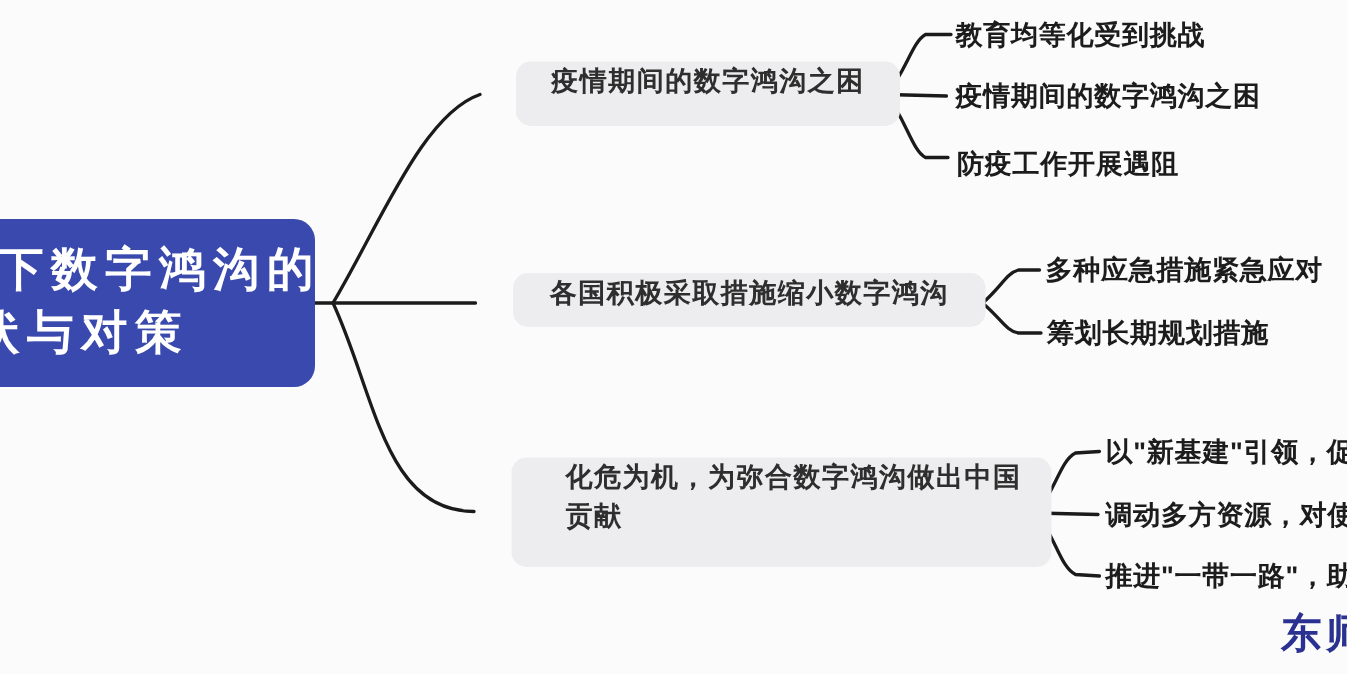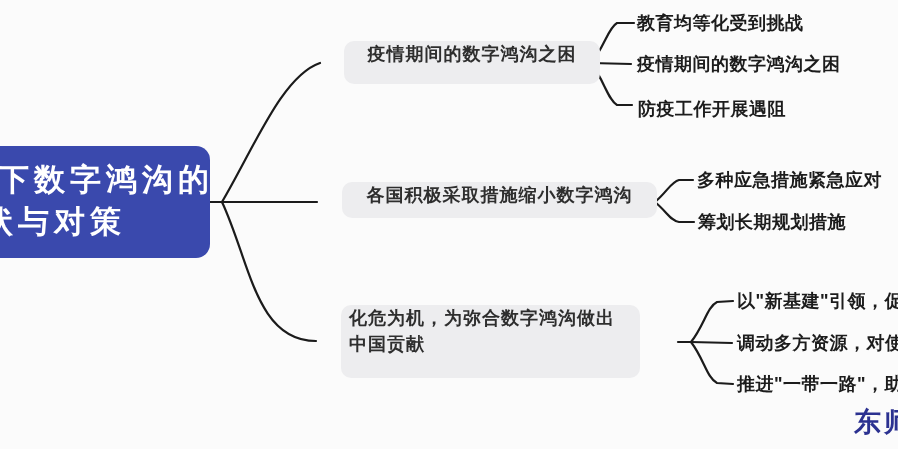--- a/index.html
+++ b/index.html
@@ -25,22 +25,22 @@
   .root-line.l2{left:-18px;top:204px;}
 
   .node{
     position:absolute;background:var(--node-bg,#ededef);border-radius:10px;
     display:flex;align-items:flex-start;justify-content:center;
     color:var(--text-dark,#2e2e2e);font-weight:bold;font-size:18px;
     letter-spacing:1px;line-height:26px;margin-left:24px;
   }
   .node.n1{left:320px;top:41px;width:256px;height:43px;}
   .node.n2{left:318px;top:182px;width:315px;height:36px;}
-  .node.n3{left:317px;top:305px;width:299px;height:73px;justify-content:flex-start;
-           padding-left:8px;box-sizing:border-box;padding-right:14px;}
+  .node.n3{left:317px;top:305px;width:360px;height:73px;justify-content:flex-start;
+           padding-left:36px;box-sizing:border-box;padding-right:14px;}
 
   .leaf{
     position:absolute;height:24px;display:flex;align-items:center;
     color:#1c1c1c;font-weight:bold;font-size:18px;letter-spacing:0.5px;
     white-space:nowrap;
   }
   .watermark{
     position:absolute;left:854px;top:404px;
     color:var(--watermark,#2b3190);font-weight:bold;font-size:27px;
     letter-spacing:3px;white-space:nowrap;

